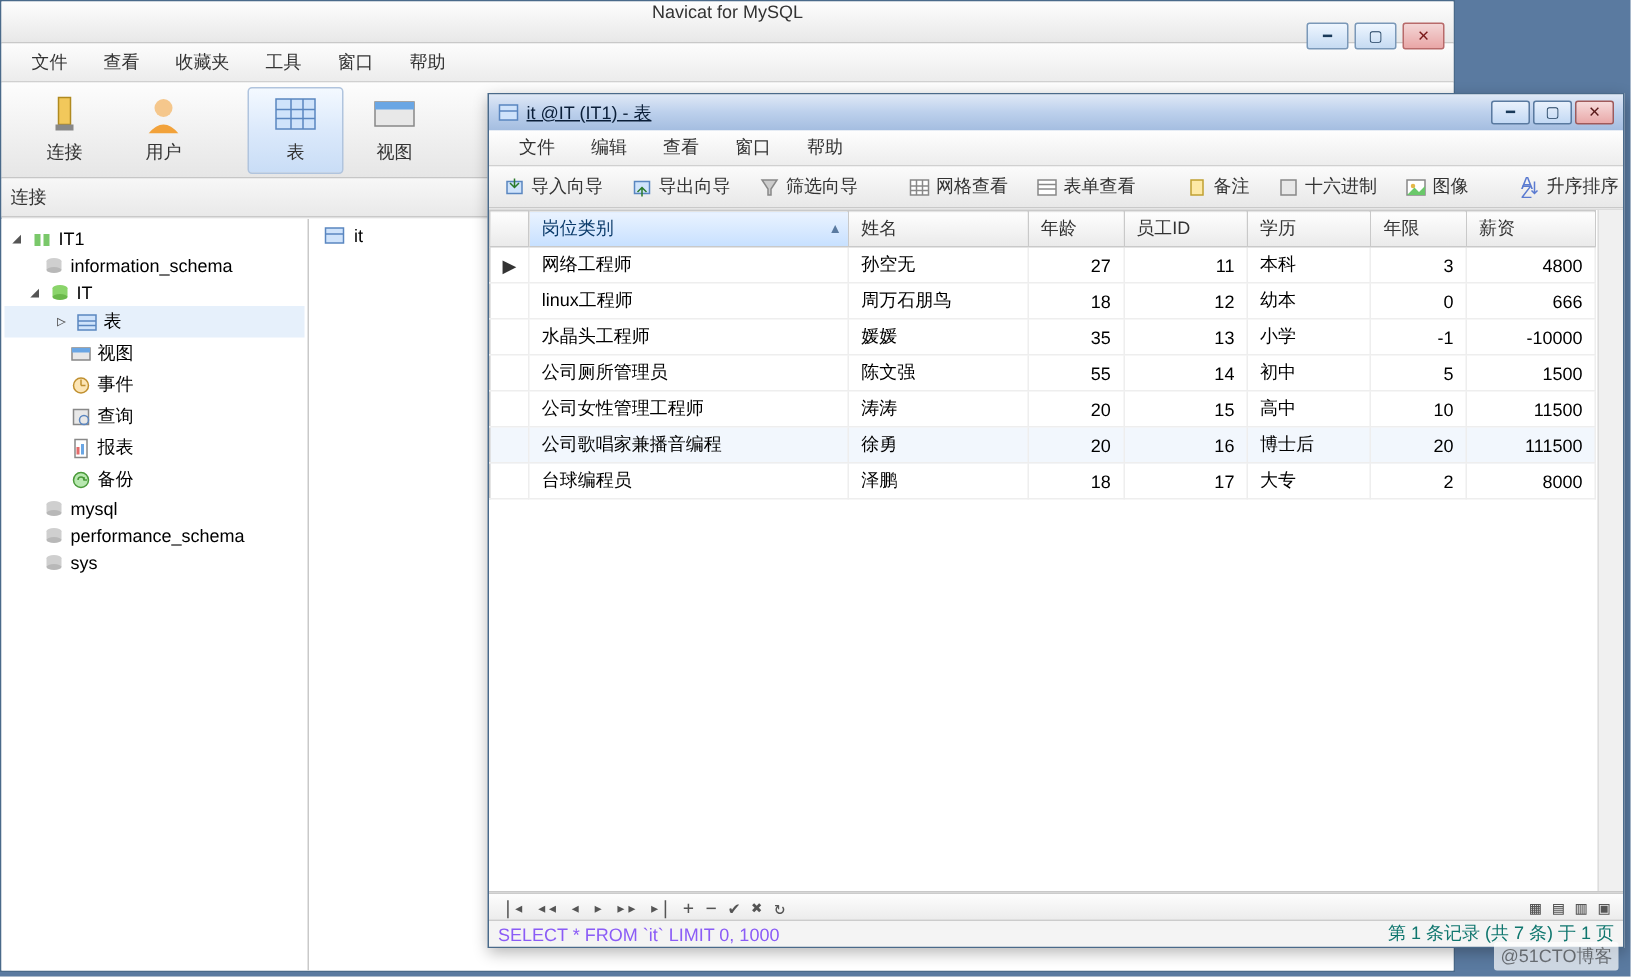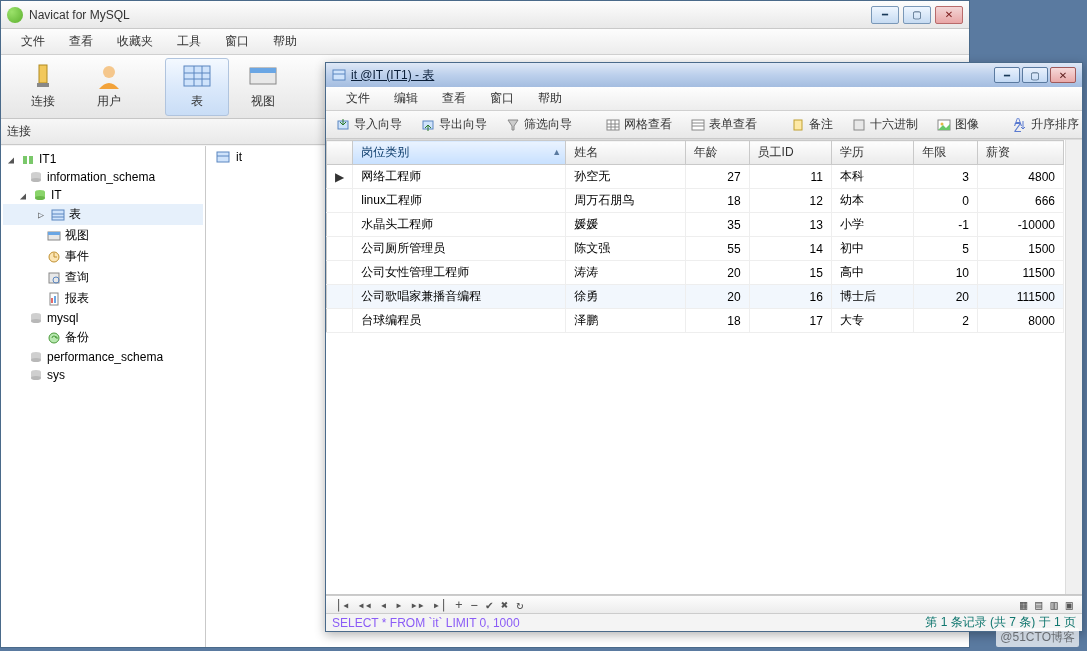--- a/index.html
+++ b/index.html
@@ -1,21 +1,21 @@
 <!DOCTYPE html>
 <html><head>
 <meta charset="utf-8">
 <style>
   * { box-sizing: border-box; margin: 0; padding: 0; font-family: "Microsoft YaHei", "Segoe UI", Tahoma, sans-serif; font-size: 12px; }
   body { background: #5a7aa0; width: 1087px; height: 651px; overflow: hidden; position: relative; }
 
   
   .main-window { position: absolute; top: 0; left: 0; width: 970px; height: 648px; background: #f5f5f5; border: 1px solid #4a6a8a; }
 
-  .mw-titlebar { height: 28px; background: linear-gradient(#fdfdfd, #e8e8e8); display:flex; align-items:center; padding: 0 6px; border-bottom:1px solid #c9c9c9;}
+  .mw-titlebar { height: 28px; background: linear-gradient(#fdfdfd, #e8e8e8); display:flex; align-items:center; padding: 0 6px; border-bottom:1px solid #c9c9c9;flex-direction:column;}
   .mw-titlebar .app-icon { width:16px; height:16px; background: radial-gradient(circle at 30% 30%, #9be26a, #5cb02e); border-radius:50%; margin-right:6px; }
   .mw-titlebar .title { flex: 1; color:#333; }
   .win-btns { display:flex; gap:4px; margin-left:auto;}
   .win-btn { width:28px; height:18px; border:1px solid #7a98b8; background:linear-gradient(#eef6ff,#c6dbf2); border-radius:2px; display:flex; align-items:center; justify-content:center; font-size:10px; color:#1a3a5a;}
   .win-btn.close { background: linear-gradient(#f3d6d6,#e9a6a6); border-color:#b86a6a; color:#7a1a1a;}
 
   .mw-menubar { height: 26px; background: linear-gradient(#fdfdfd,#ececec); display:flex; align-items:center; gap:4px; padding:0 10px; border-bottom:1px solid #d0d0d0;}
   .mw-menubar span { padding:3px 10px; color:#333; }
 
   .big-toolbar { height: 64px; background: linear-gradient(#fdfdfd,#e6e6e6); display:flex; align-items:center; gap:2px; padding:2px 10px; border-bottom:1px solid #c6c6c6;}
@@ -249,40 +249,40 @@
         <div class="tree-item" style="padding-left:44px">
           <span class="ti-icn">
               <svg viewBox="0 0 14 14">
                 <rect x="3" y="1" width="8" height="12" fill="#fff" stroke="#888"></rect>
                 <rect x="4" y="6" width="2" height="5" fill="#e46a6a"></rect>
                 <rect x="7" y="4" width="2" height="7" fill="#6aa6e4"></rect>
               </svg>
             </span>
           <span>报表</span>
         </div>
+        <div class="tree-item" style="padding-left:44px">
+          <span class="ti-icn">
+              <svg viewBox="0 0 14 14">
+                <circle cx="7" cy="7" r="5" fill="#b8e8b0" stroke="#4a9a3a"></circle>
+                <path d="M5 7 A2 2 0 1 1 9 7" fill="none" stroke="#4a9a3a"></path>
+                <path d="M9 5 L9 7 L11 7" fill="none" stroke="#4a9a3a"></path>
+              </svg>
+            </span>
+          <span>备份</span>
+        </div>
+
         <div class="tree-item" style="padding-left:26px">
           <span class="ti-icn">
               <svg viewBox="0 0 14 14">
                 <ellipse cx="7" cy="4" rx="5" ry="2" fill="#cfcfcf"></ellipse>
                 <rect x="2" y="4" width="10" height="6" fill="#cfcfcf"></rect>
                 <ellipse cx="7" cy="10" rx="5" ry="2" fill="#b8b8b8"></ellipse>
               </svg>
             </span>
           <span>mysql</span>
-        </div>
-
-        <div class="tree-item" style="padding-left:44px">
-          <span class="ti-icn">
-              <svg viewBox="0 0 14 14">
-                <circle cx="7" cy="7" r="5" fill="#b8e8b0" stroke="#4a9a3a"></circle>
-                <path d="M5 7 A2 2 0 1 1 9 7" fill="none" stroke="#4a9a3a"></path>
-                <path d="M9 5 L9 7 L11 7" fill="none" stroke="#4a9a3a"></path>
-              </svg>
-            </span>
-          <span>备份</span>
         </div>
         <div class="tree-item" style="padding-left:26px">
           <span class="ti-icn">
               <svg viewBox="0 0 14 14">
                 <ellipse cx="7" cy="4" rx="5" ry="2" fill="#cfcfcf"></ellipse>
                 <rect x="2" y="4" width="10" height="6" fill="#cfcfcf"></rect>
                 <ellipse cx="7" cy="10" rx="5" ry="2" fill="#b8b8b8"></ellipse>
               </svg>
             </span>
           <span>performance_schema</span>

